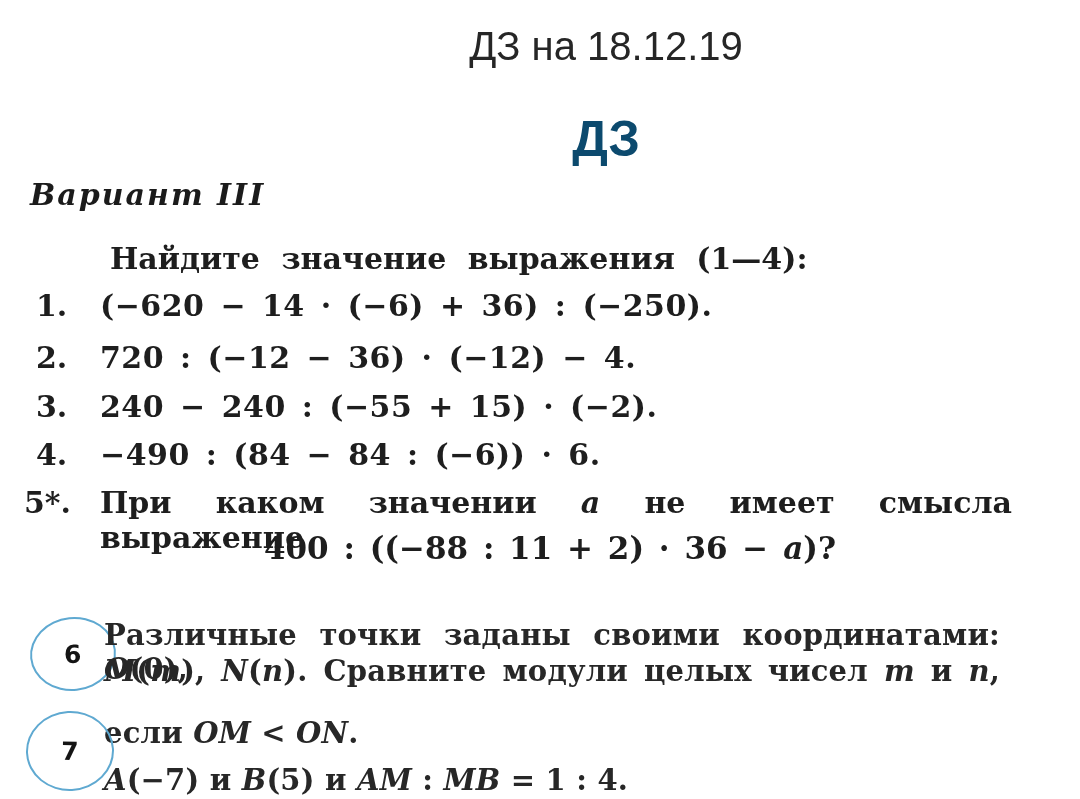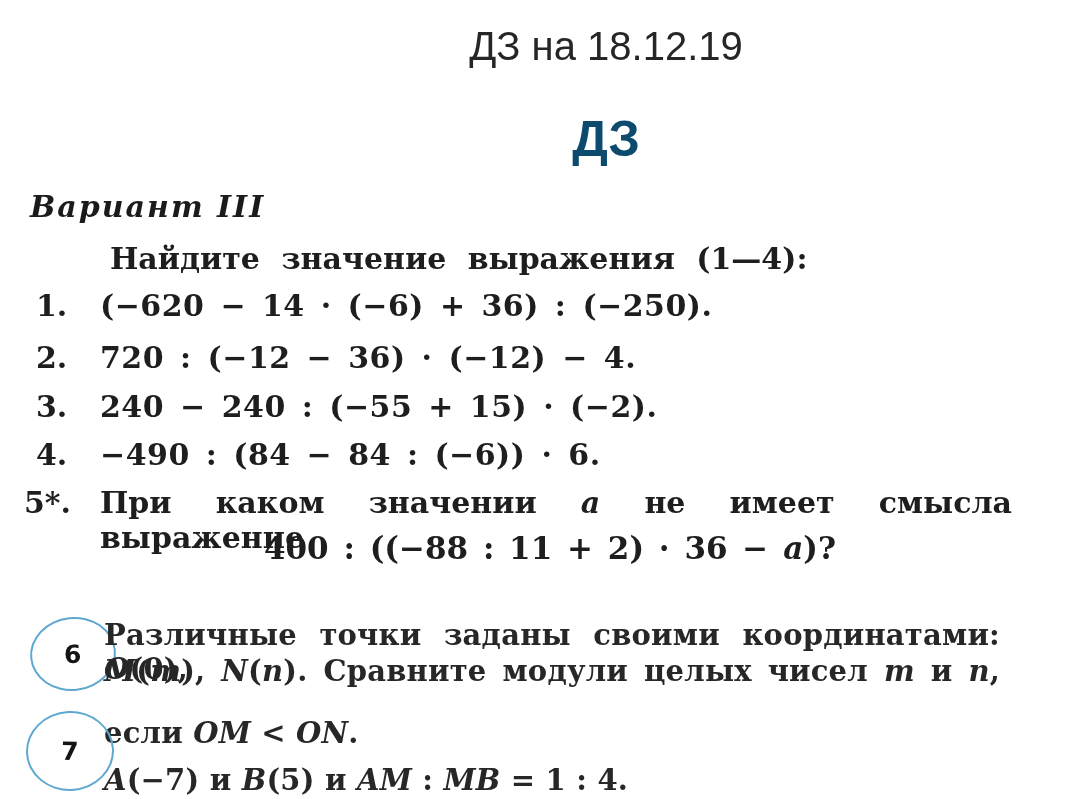--- a/index.html
+++ b/index.html
@@ -26,21 +26,21 @@
     top: 110px; left: 606px;
     transform: translateX(-50%);
     font-family: "Liberation Sans", sans-serif;
     font-size: 50px;
     font-weight: bold;
     color: #0c4a6e;
     white-space: nowrap;
   }
   .variant {
     position: absolute;
-    top: 189px; left: 30px;
+    top: 177px; left: 30px;
     font-size: 30px;
     font-weight: bold;
     font-style: italic;
     letter-spacing: 2px;
     color: #1b1b1b;
     white-space: nowrap;
   }
   .instruction {
     position: absolute;
     top: 241px; left: 110px;

